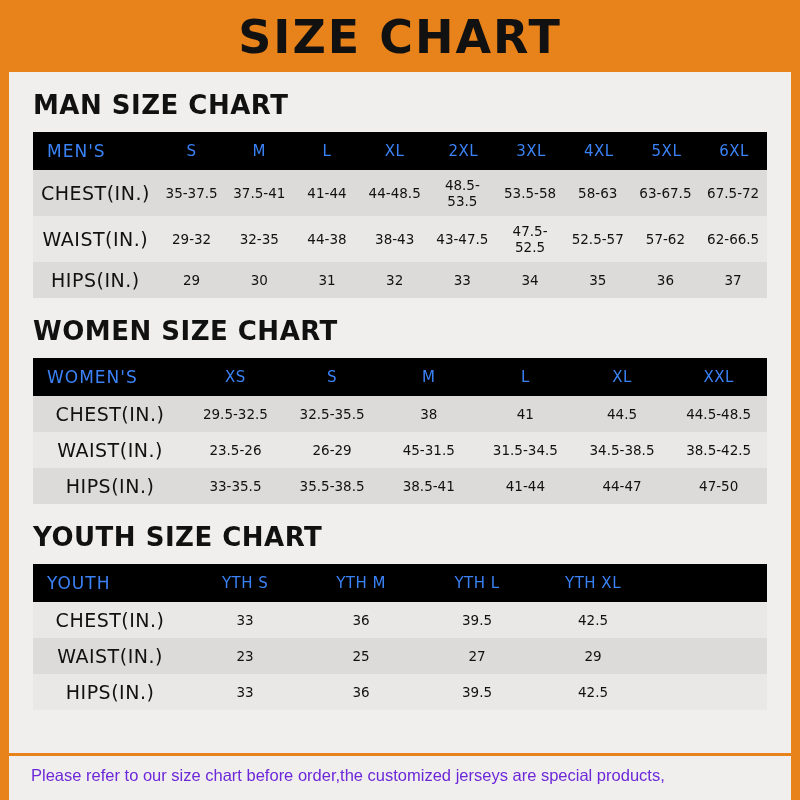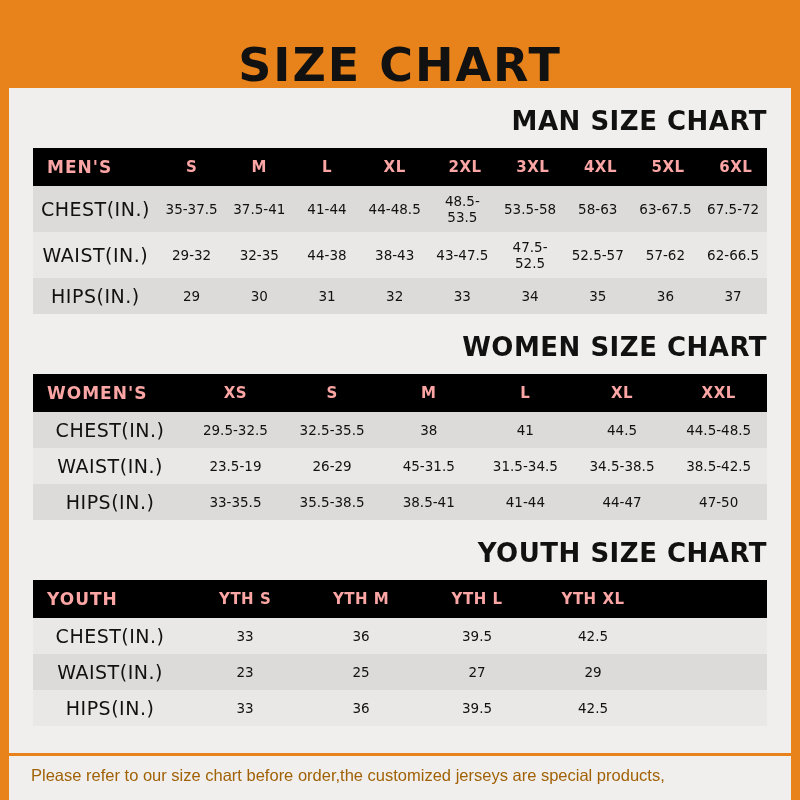--- a/index.html
+++ b/index.html
@@ -13,57 +13,57 @@
   }
   .page {
     position: relative;
     width: 800px;
     height: 800px;
     background: #f0efed;
     border-left: 9px solid #e8821a;
     border-right: 9px solid #e8821a;
   }
   .banner {
-    height: 88px;
+    height: 72px;
     background: #e8821a;
     display: flex;
-    align-items: flex-end;
+    align-items: center;
     justify-content: center;
   }
   .banner-title {
     font-family: "DejaVu Sans", sans-serif;
     font-weight: bold;
     font-size: 46px;
     letter-spacing: 2px;
     color: #111111;
     line-height: 1;
     margin-top: 2px;
   }
   .content {
     padding: 0 24px;
   }
   .section-title {
-    text-align: right;
+    text-align: left;
     font-family: "DejaVu Sans", sans-serif;
     font-weight: bold;
     font-size: 26px;
     color: #111111;
     letter-spacing: 0.5px;
     margin: 18px 0 12px 0;
   }
   table.size-table {
     width: 100%;
     border-collapse: collapse;
     table-layout: fixed;
     font-family: "DejaVu Sans", sans-serif;
   }
   table.size-table thead th {
     background: #000000;
-    color: #fca5a5;
-    font-weight: bold;
+    color: #3b82f6;
+    font-weight: normal;
     font-size: 15px;
     padding: 9px 20px;
     text-align: center;
     letter-spacing: 0.5px;
   }
   table.size-table thead th.rowhead {
     text-align: left;
     padding-left: 14px;
     font-size: 17px;
     letter-spacing: 1px;
@@ -92,21 +92,21 @@
     position: absolute;
     left: 0;
     right: 0;
     bottom: 0;
     padding: 8px 22px 12px 22px;
     border-top: 3px solid #e8821a;
     background: #f0efed;
   }
   .footer-note p {
     margin: 0;
-    color: #a16207;
+    color: #6d28d9;
     font-size: 16.5px;
     line-height: 1.45;
     font-family: "Liberation Sans", sans-serif;
   }
   .spacer-sm { height: 6px; }
 </style>
 </head>
 <body>
 
 <div class="page">
@@ -212,21 +212,21 @@
           <td class="rowhead">CHEST(IN.)</td>
           <td>29.5-32.5</td>
           <td>32.5-35.5</td>
           <td>38</td>
           <td>41</td>
           <td>44.5</td>
           <td>44.5-48.5</td>
         </tr>
         <tr class="alt">
           <td class="rowhead">WAIST(IN.)</td>
-          <td>23.5-19</td>
+          <td>23.5-26</td>
           <td>26-29</td>
           <td>45-31.5</td>
           <td>31.5-34.5</td>
           <td>34.5-38.5</td>
           <td>38.5-42.5</td>
         </tr>
         <tr>
           <td class="rowhead">HIPS(IN.)</td>
           <td>33-35.5</td>
           <td>35.5-38.5</td>

